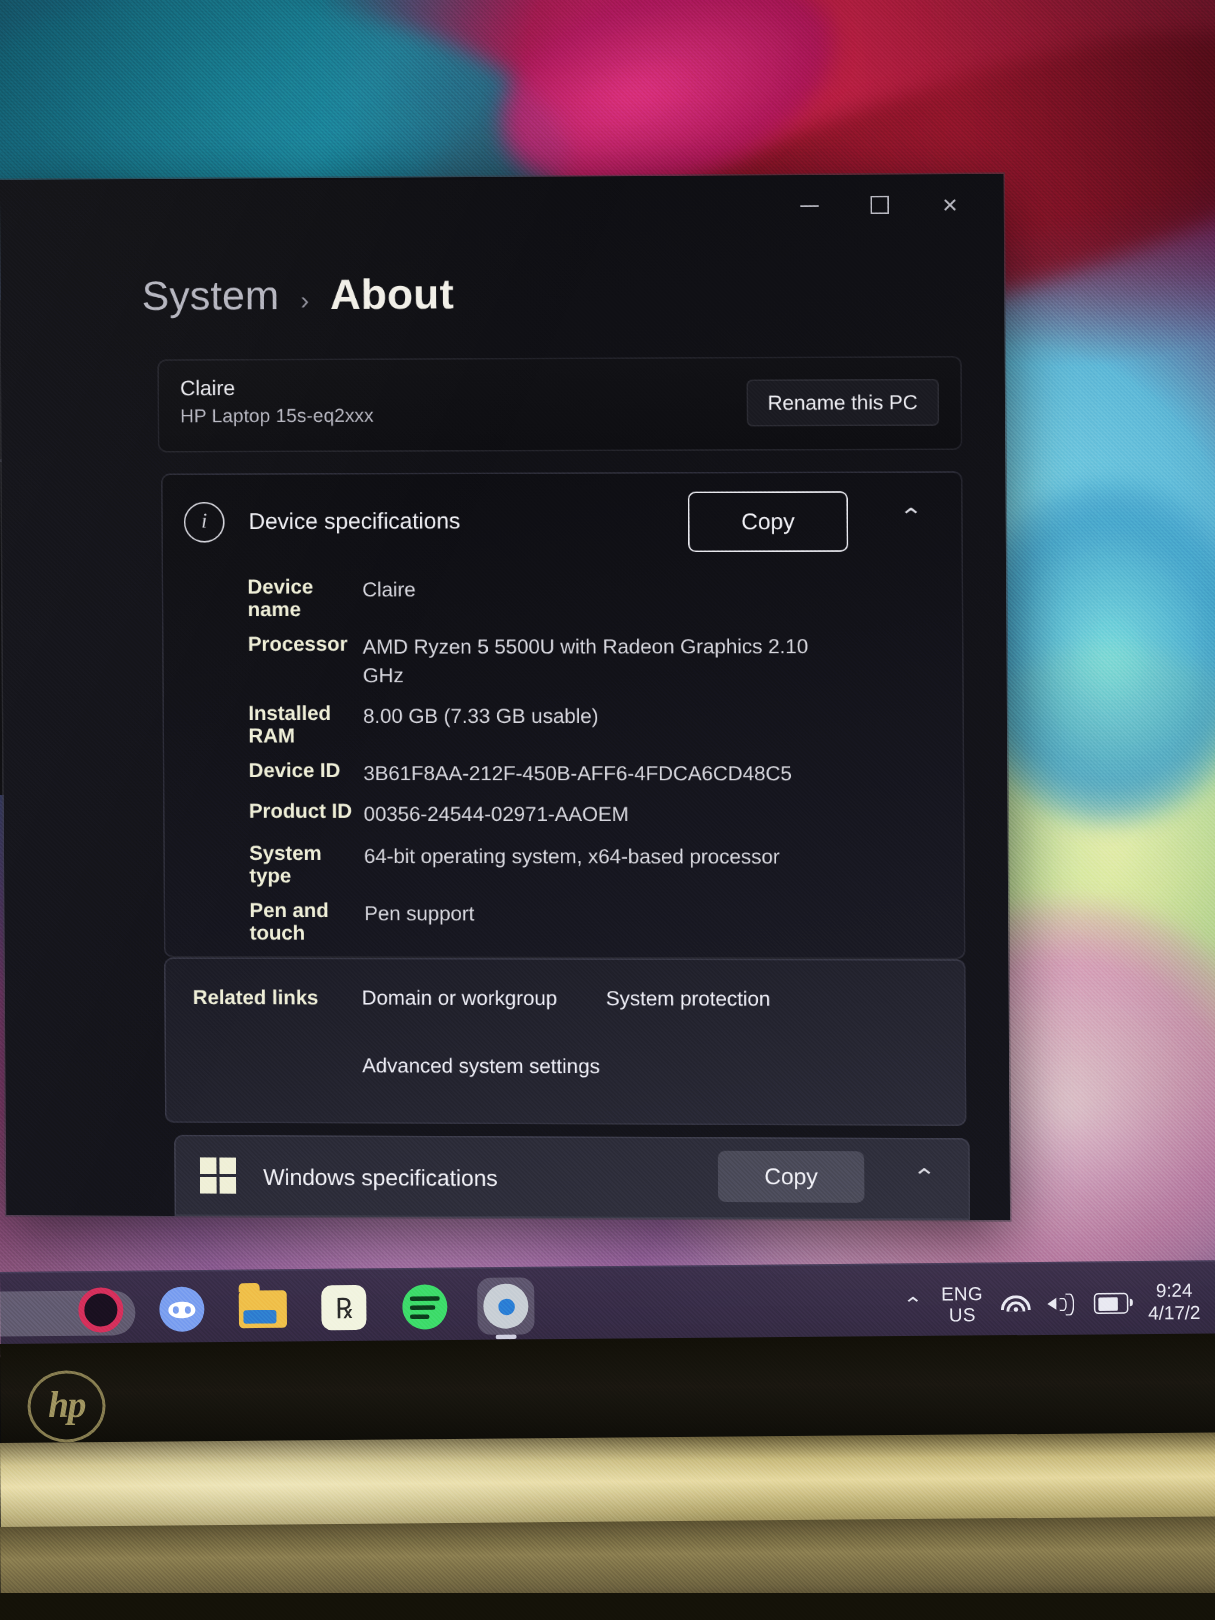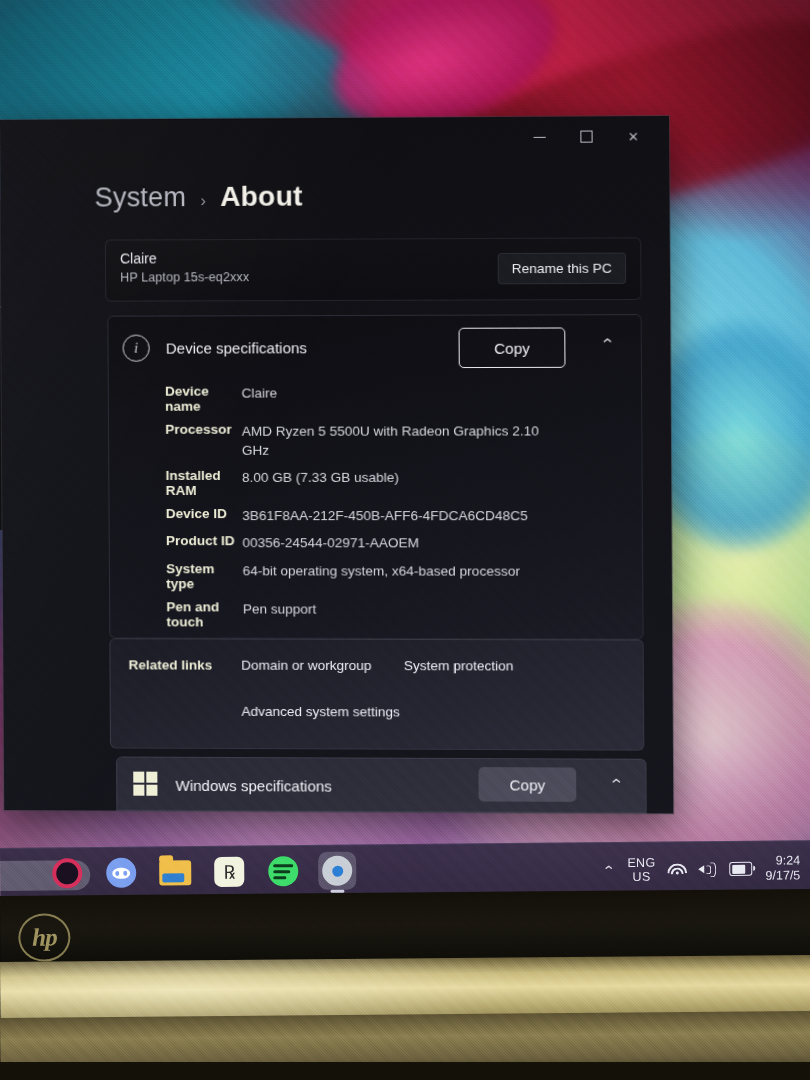--- a/index.html
+++ b/index.html
@@ -177,21 +177,21 @@
   .ic-spotify i:nth-child(2){top:14px;width:17px;}
   .ic-spotify i:nth-child(3){top:20px;width:13px;}
   .ic-gear{width:30px;height:30px;border-radius:50%;background:#c9cfd6;position:relative;
     display:flex;align-items:center;justify-content:center;}
   .ic-gear:after{content:"";width:11px;height:11px;border-radius:50%;background:#2b7fd6;}
 
   .tray{position:absolute;right:8px;top:0;height:54px;display:flex;align-items:center;gap:13px;
     color:#e9e9f2;font-size:12px;}
   .tray .chevup{font-size:13px;color:#e3e3ee;transform:scaleX(1.25);}
   .tray .lang{text-align:center;line-height:1.12;font-size:12.5px;letter-spacing:.3px;}
-  .tray .clock{text-align:right;line-height:1.2;font-size:12.5px;padding-right:2px;}
+  .tray .clock{text-align:center;line-height:1.2;font-size:12.5px;padding-right:2px;}
   .ic-wifi{width:17px;height:14px;position:relative;}
   .ic-wifi b{position:absolute;left:50%;border:2px solid #e9e9f2;border-bottom:none;
     border-radius:50% 50% 0 0/100% 100% 0 0;transform:translateX(-50%);}
   .ic-wifi b:nth-child(1){width:16px;height:8px;top:1px;}
   .ic-wifi b:nth-child(2){width:9px;height:5px;top:5px;}
   .ic-wifi b:nth-child(3){width:3px;height:3px;top:9px;border-radius:50%;background:#e9e9f2;border:none;}
   .ic-vol{width:18px;height:14px;position:relative;}
   .ic-vol .spk{position:absolute;left:0;top:3px;width:0;height:0;border-style:solid;
     border-width:4px 6px 4px 0;border-color:transparent #e9e9f2 transparent transparent;}
   .ic-vol .w1,.ic-vol .w2{position:absolute;border:1.5px solid #e9e9f2;border-left:none;
@@ -385,21 +385,21 @@
         <span class="ic-vol">
           <span class="spk"></span>
             <span class="w1"></span>
             <span class="w2"></span>
         </span>
         <span class="ic-batt">
             <i></i>
           </span>
         <span class="clock">
           <span>9:24</span><br>
-          <span>9/17/5</span>
+          <span>4/17/2</span>
         </span>
       </div>
     </div>
   </div>
 
   <div class="bezel">
     <div class="hplogo">hp</div>
   </div>
   <div class="body-gold"></div>
   <div class="bodyglow"></div>

